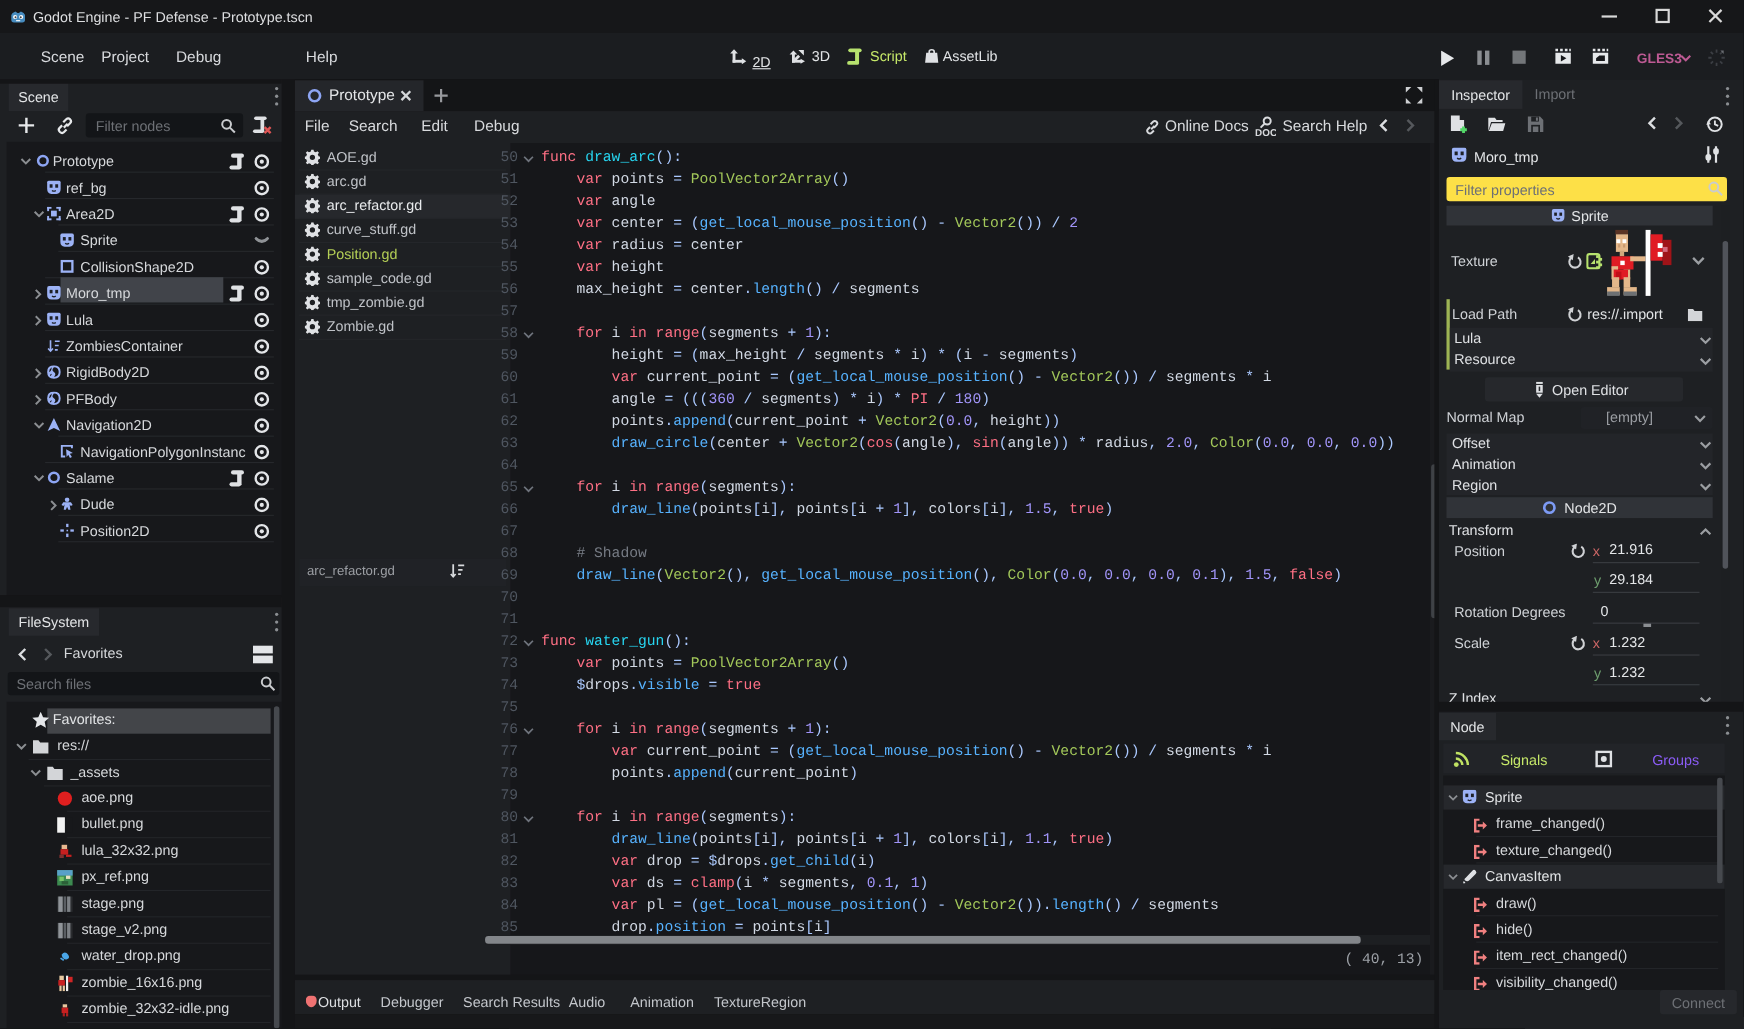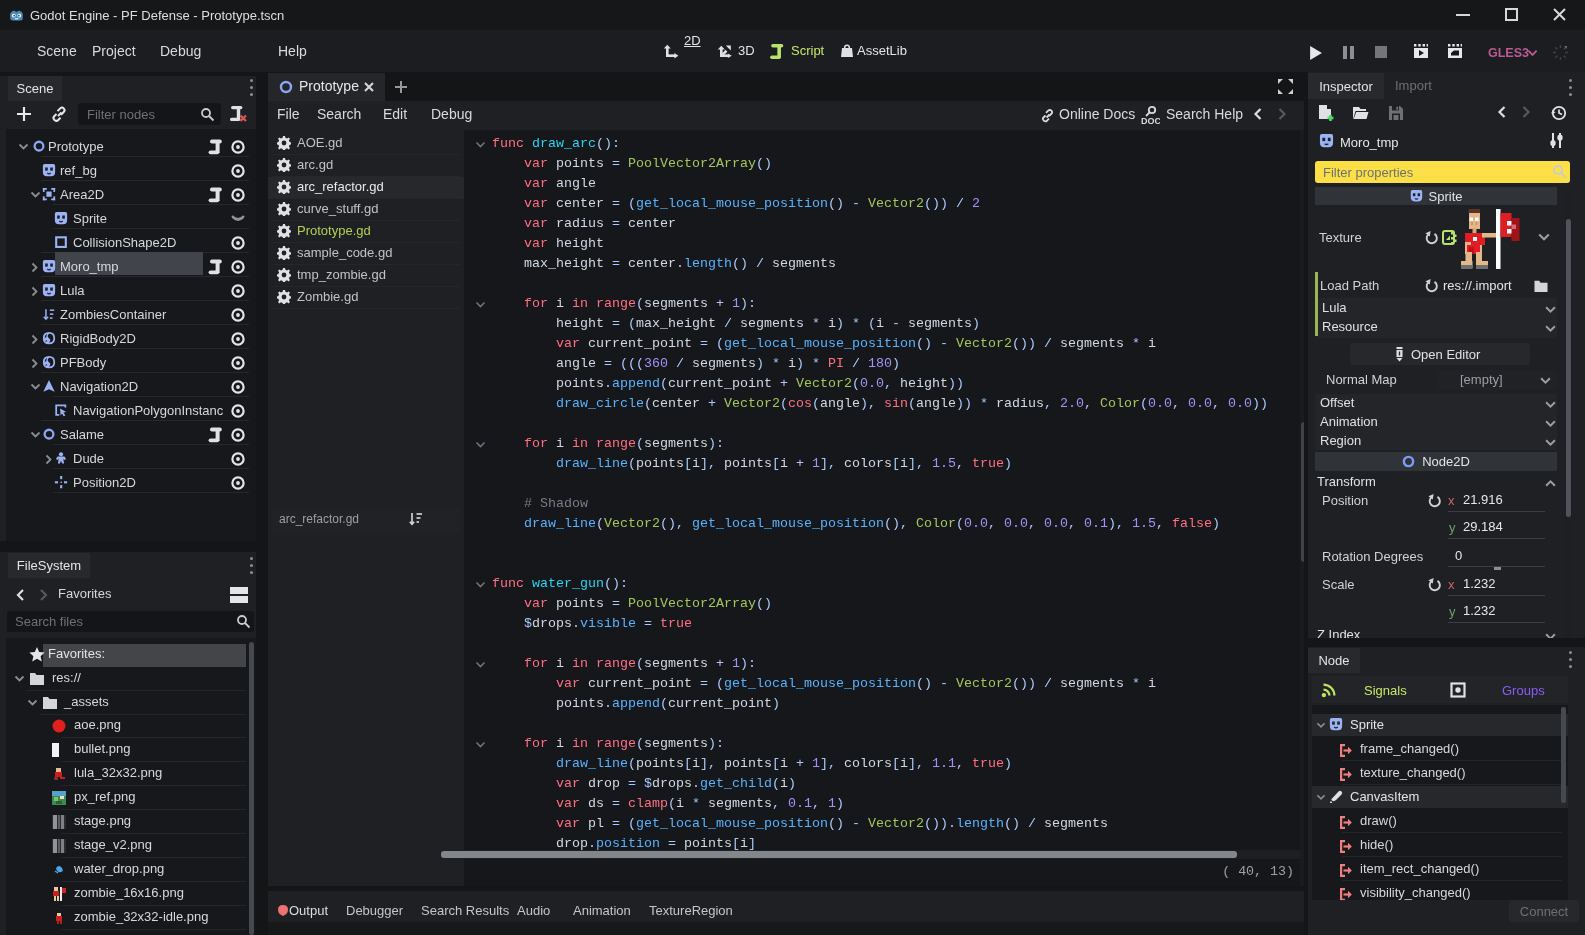--- a/index.html
+++ b/index.html
@@ -144,21 +144,21 @@
 </div>
 <div id="switcher" class="abs" style="left:0;top:30px;width:1585px;height:42px;color:#e2e4e6;">
   <svg class="abs" style="left:663px;top:14px;" width="16" height="16" viewBox="0 0 16 16">
       <g fill="#dfe1e4">
         <rect x="3" y="4" width="2.6" height="9"></rect>
         <rect x="3" y="10.4" width="10" height="2.6"></rect>
         <path d="M0.8 4.6 L4.3 0.8 L7.8 4.6 Z"></path>
         <path d="M11.4 9 L15.4 11.7 L11.4 14.4 Z"></path>
       </g>
     </svg>
-  <span class="abs" style="left:684px;top:3px;text-decoration:underline;">2D</span>
+  <span class="abs" style="left:684px;top:19px;text-decoration:underline;">2D</span>
   <svg class="abs" style="left:717px;top:14px;" width="16" height="16" viewBox="0 0 16 16">
       <g fill="#dfe1e4">
         <rect x="3" y="5" width="2.6" height="8"></rect>
         <rect x="3" y="10.4" width="9" height="2.6"></rect>
         <path d="M0.8 5.6 L4.3 1.8 L7.8 5.6 Z"></path>
         <path d="M10.8 9.4 L14.8 11.7 L10.8 14 Z"></path>
         <rect x="4.8" y="7.4" width="5.5" height="2.6" transform="rotate(-45 7.5 8.7)"></rect>
         <path d="M8.8 1.4 L13.8 1.4 L13.8 6.4 Z"></path>
       </g>
     </svg>
@@ -581,21 +581,21 @@
     <div class="abs" style="left:29px;top:49px;color:#e8eaec;">arc_refactor.gd</div>
     <div class="abs" style="left:4px;top:68px;width:188px;height:1px;background:#24262a;"></div>
     <svg class="abs" style="left:9px;top:72px;" width="14" height="14" viewBox="0 0 14 14">
         <use href="#i-gear"></use>
       </svg>
     <div class="abs" style="left:29px;top:71px;color:#bfc2c7;">curve_stuff.gd</div>
     <div class="abs" style="left:4px;top:90px;width:188px;height:1px;background:#24262a;"></div>
     <svg class="abs" style="left:9px;top:94px;" width="14" height="14" viewBox="0 0 14 14">
         <use href="#i-gear"></use>
       </svg>
-    <div class="abs" style="left:29px;top:93px;color:#b4cf56;">Prototype.gd</div>
+    <div class="abs" style="left:29px;top:93px;color:#b4cf56;">Position.gd</div>
     <div class="abs" style="left:4px;top:112px;width:188px;height:1px;background:#24262a;"></div>
     <svg class="abs" style="left:9px;top:116px;" width="14" height="14" viewBox="0 0 14 14">
         <use href="#i-gear"></use>
       </svg>
     <div class="abs" style="left:29px;top:115px;color:#bfc2c7;">sample_code.gd</div>
     <div class="abs" style="left:4px;top:134px;width:188px;height:1px;background:#24262a;"></div>
     <svg class="abs" style="left:9px;top:138px;" width="14" height="14" viewBox="0 0 14 14">
         <use href="#i-gear"></use>
       </svg>
     <div class="abs" style="left:29px;top:137px;color:#bfc2c7;">tmp_zombie.gd</div>
@@ -611,20 +611,56 @@
   <svg class="abs" style="left:140px;top:439px;" width="16" height="16" viewBox="0 0 16 16">
       <g stroke="#d8dadd" stroke-width="1.6" fill="none">
         <path d="M4 2 L4 13"></path>
         <path d="M1.8 10.8 L4 13.2 L6.2 10.8"></path>
         <path d="M8.5 3 L14 3"></path>
         <path d="M8.5 7 L12.5 7"></path>
         <path d="M8.5 11 L11 11"></path>
       </g>
     </svg>
 
+  <pre class="abs mono" style="left:170px;top:62px;width:33px;text-align:right;font-size:13.333px;line-height:20px;color:#4f5660;">50
+51
+52
+53
+54
+55
+56
+57
+58
+59
+60
+61
+62
+63
+64
+65
+66
+67
+68
+69
+70
+71
+72
+73
+74
+75
+76
+77
+78
+79
+80
+81
+82
+83
+84
+85</pre>
   <pre class="abs mono" style="left:224px;top:62px;font-size:13.333px;line-height:20px;"><span style="color:#ff7085">func</span> <span style="color:#27d6f1">draw_arc</span><span style="color:#abc9ff">(</span><span style="color:#abc9ff">)</span><span style="color:#abc9ff">:</span>
     <span style="color:#ff7085">var</span> <span style="color:#d2d9e4">points</span> <span style="color:#abc9ff">=</span> <span style="color:#a3c85a">PoolVector2Array</span><span style="color:#abc9ff">(</span><span style="color:#abc9ff">)</span>
     <span style="color:#ff7085">var</span> <span style="color:#d2d9e4">angle</span>
     <span style="color:#ff7085">var</span> <span style="color:#d2d9e4">center</span> <span style="color:#abc9ff">=</span> <span style="color:#abc9ff">(</span><span style="color:#57b3ff">get_local_mouse_position</span><span style="color:#abc9ff">(</span><span style="color:#abc9ff">)</span> <span style="color:#abc9ff">-</span> <span style="color:#a3c85a">Vector2</span><span style="color:#abc9ff">(</span><span style="color:#abc9ff">)</span><span style="color:#abc9ff">)</span> <span style="color:#abc9ff">/</span> <span style="color:#a194f8">2</span>
     <span style="color:#ff7085">var</span> <span style="color:#d2d9e4">radius</span> <span style="color:#abc9ff">=</span> <span style="color:#d2d9e4">center</span>
     <span style="color:#ff7085">var</span> <span style="color:#d2d9e4">height</span>
     <span style="color:#d2d9e4">max_height</span> <span style="color:#abc9ff">=</span> <span style="color:#d2d9e4">center</span><span style="color:#abc9ff">.</span><span style="color:#57b3ff">length</span><span style="color:#abc9ff">(</span><span style="color:#abc9ff">)</span> <span style="color:#abc9ff">/</span> <span style="color:#d2d9e4">segments</span>
 
     <span style="color:#ff7085">for</span> <span style="color:#d2d9e4">i</span> <span style="color:#ff7085">in</span> <span style="color:#ff7085">range</span><span style="color:#abc9ff">(</span><span style="color:#d2d9e4">segments</span> <span style="color:#abc9ff">+</span> <span style="color:#a194f8">1</span><span style="color:#abc9ff">)</span><span style="color:#abc9ff">:</span>
         <span style="color:#d2d9e4">height</span> <span style="color:#abc9ff">=</span> <span style="color:#abc9ff">(</span><span style="color:#d2d9e4">max_height</span> <span style="color:#abc9ff">/</span> <span style="color:#d2d9e4">segments</span> <span style="color:#abc9ff">*</span> <span style="color:#d2d9e4">i</span><span style="color:#abc9ff">)</span> <span style="color:#abc9ff">*</span> <span style="color:#abc9ff">(</span><span style="color:#d2d9e4">i</span> <span style="color:#abc9ff">-</span> <span style="color:#d2d9e4">segments</span><span style="color:#abc9ff">)</span>
@@ -830,21 +866,21 @@
   <svg class="abs" style="left:87px;top:275px;" width="9" height="15" viewBox="0 0 9 15">
       <g fill="#dfe1e4">
         <rect x="1.5" y="0" width="6" height="2"></rect>
         <rect x="1.5" y="3" width="6" height="7"></rect>
         <path d="M1.5 11 L7.5 11 L4.5 14.5 Z"></path>
         <rect x="3.8" y="4.5" width="1.4" height="4" fill="#26282c"></rect>
       </g>
     </svg>
   <div class="abs" style="left:103px;top:275px;color:#dfe1e4;">Open Editor</div>
 
-  <div class="abs" style="left:18px;top:300px;color:#cfd2d6;">Normal Map</div>
+  <div class="abs" style="left:7px;top:300px;color:#cfd2d6;">Normal Map</div>
   <div class="abs" style="left:129px;top:298px;width:120px;height:20px;background:#202226;border-radius:3px;"></div>
   <div class="abs" style="left:152px;top:300px;color:#9b9ea3;">[empty]</div>
   <svg class="abs" style="left:232px;top:305px;" width="11" height="8" viewBox="0 0 10 7">
       <use href="#i-chevdn"></use>
     </svg>
 
   <div class="abs" style="left:7px;top:322px;width:242px;height:56px;background:#232529;"></div>
   <div class="abs" style="left:12px;top:323px;color:#dfe1e4;">Offset</div>
   <svg class="abs" style="left:237px;top:329px;" width="11" height="8" viewBox="0 0 10 7">
       <use href="#i-chevdn"></use>

